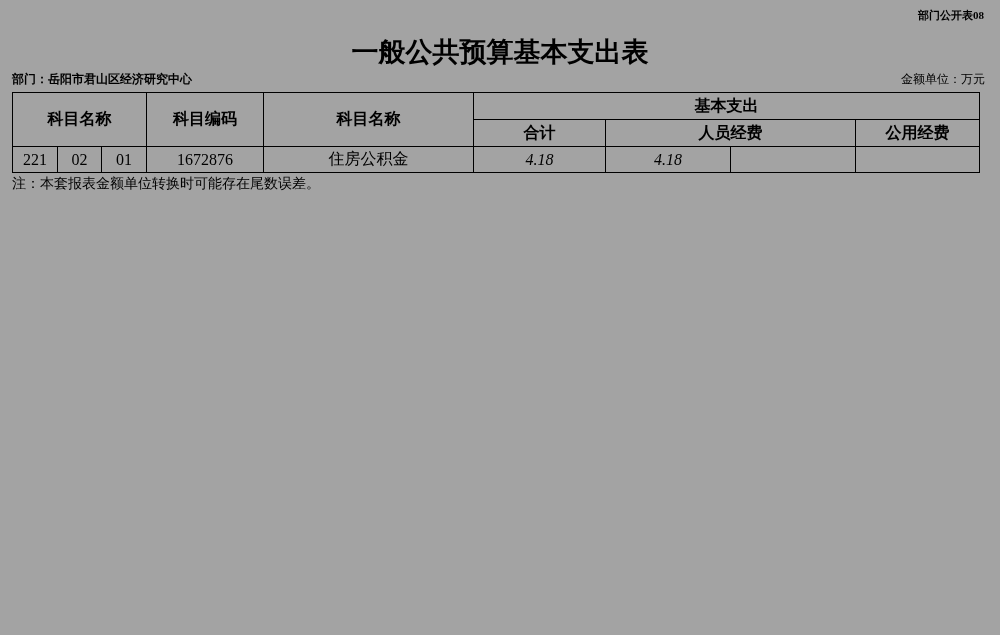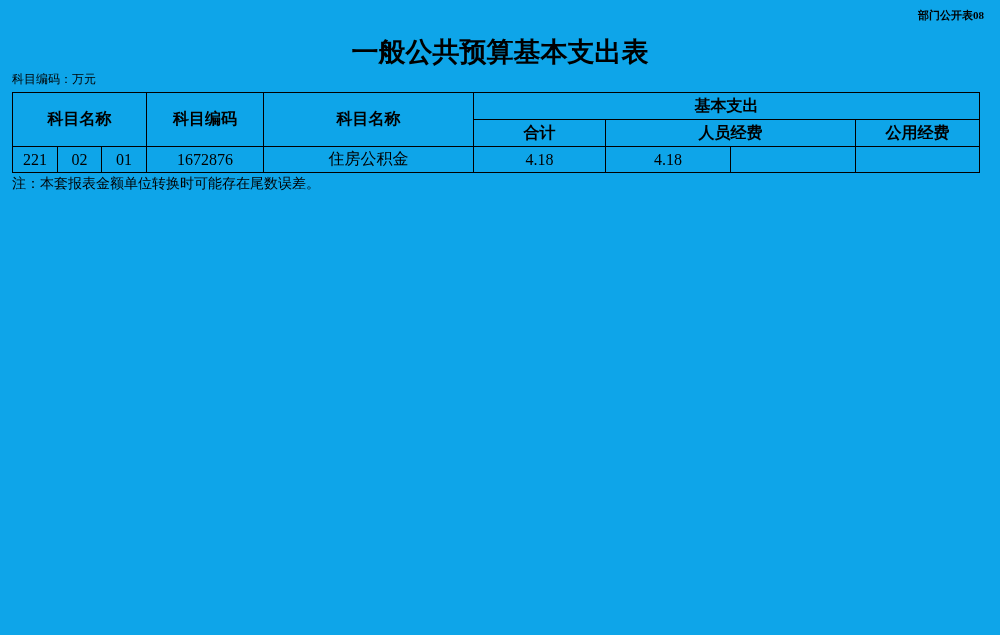--- a/index.html
+++ b/index.html
@@ -5,21 +5,21 @@
   * { margin: 0; padding: 0; box-sizing: border-box; }
   html, body { background: #ffffff; }
   body {
     font-family: "Liberation Serif", "DejaVu Serif", serif;
     color: #000000;
   }
   .page {
     position: relative;
     width: 1000px;
     height: 635px;
-    background: #0ea5e9;
+    background: #a3a3a3;
     overflow: hidden;
   }
   .doc-ref {
     position: absolute;
     top: 8px;
     right: 16px;
     font-size: 11px;
     font-weight: bold;
   }
   .title {
@@ -58,39 +58,40 @@
     vertical-align: middle;
     white-space: nowrap;
     overflow: hidden;
     padding: 0;
   }
   table.budget th { font-weight: bold; }
   tr.hrow1 { height: 27px; }
   tr.hrow2 { height: 27px; margin-top: 12px; }
   tr.drow  { height: 26px; margin-top: 7px; }
   td.cell-name { text-align: left; padding-left: 22px; font-family: Liberation Mono, monospace; }
-  td.cell-num  { text-align: right; padding-right: 3px; }
+  td.cell-num  { text-align: right; padding-right: 3px; font-style: italic; }
   .note {
     position: absolute;
     top: 175px;
     left: 12px;
     font-size: 14px;
   }
 </style>
 </head>
 <body>
 
 <div class="page">
 
   <div class="doc-ref">部门公开表08</div>
 
   <h1 class="title">一般公共预算基本支出表</h1>
 
   <div class="meta">
-    <span class="unit">科目编码：万元</span>
+    <span class="dept">部门：岳阳市君山区经济研究中心</span>
+    <span class="unit">金额单位：万元</span>
   </div>
 
   <table class="budget">
     <colgroup>
       <col style="width:45px">
       <col style="width:44px">
       <col style="width:45px">
       <col style="width:117px">
       <col style="width:210px">
       <col style="width:132px">

